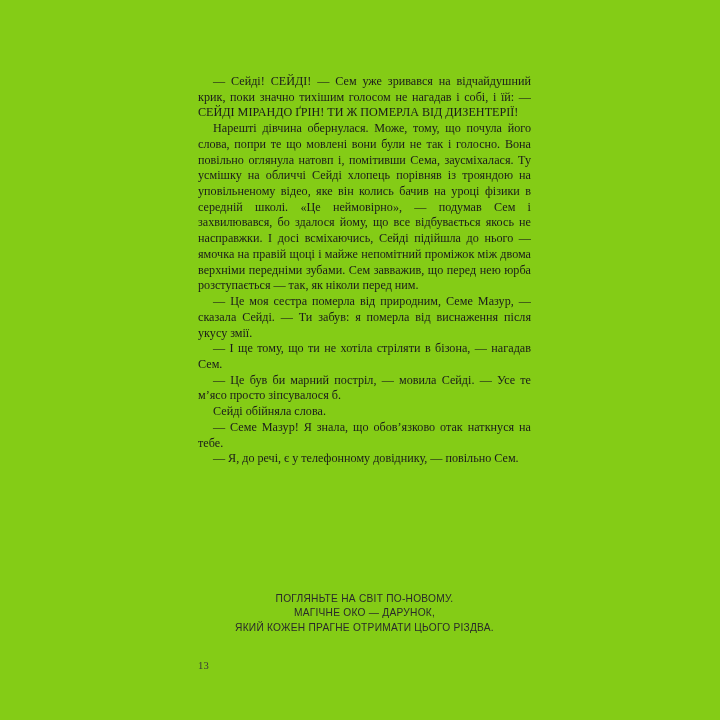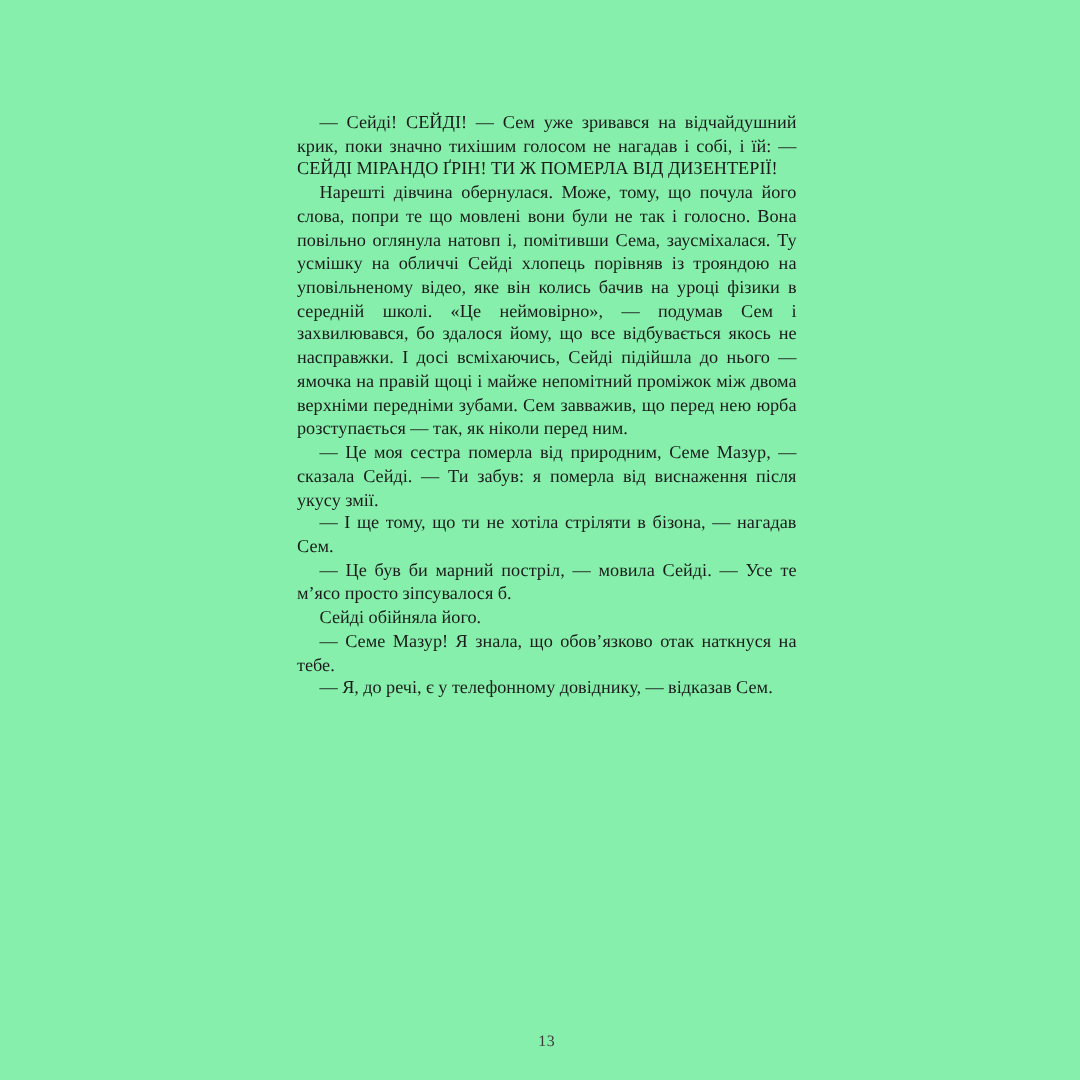--- a/index.html
+++ b/index.html
@@ -14,21 +14,21 @@
     overflow: hidden;
     font-family: "Liberation Serif", "DejaVu Serif", serif;
     color: #1b1b1b;
     -webkit-font-smoothing: antialiased;
   }
 
   .page {
     position: relative;
     width: 720px;
     height: 720px;
-    background: #86efac;
+    background: #84cc16;
     box-sizing: border-box;
   }
 
   
   .text-column {
     position: absolute;
     left: 198px;
     top: 74px;
     width: 333px;
   }
@@ -56,41 +56,46 @@
     font-size: 10.2px;
     line-height: 14.4px;
     letter-spacing: 0.25px;
     color: #2a2a2a;
   }
   .slogan div { white-space: nowrap; }
 
   .folio {
     position: absolute;
     left: 198px;
-    top: 689px;
+    top: 660px;
     width: 333px;
-    text-align: center;
+    text-align: left;
     font-family: "Liberation Serif", "DejaVu Serif", serif;
     font-size: 10.6px;
     color: #3a3a3a;
     letter-spacing: 0.3px;
   }
 </style>
 </head>
 <body>
 
 <div class="page">
 
   <div class="text-column">
     <p class="body-par">— Сейді! СЕЙДІ! — Сем уже зривався на відчайдушний крик, поки значно тихішим голосом не нагадав і собі, і їй: — СЕЙДІ МІРАНДО ҐРІН! ТИ Ж ПОМЕРЛА ВІД ДИЗЕНТЕРІЇ!</p>
     <p class="body-par">Нарешті дівчина обернулася. Може, тому, що почула його слова, попри те що мовлені вони були не так і голосно. Вона повільно оглянула натовп і, помітивши Сема, заусміхалася. Ту усмішку на обличчі Сейді хлопець порівняв із трояндою на уповільненому відео, яке він колись бачив на уроці фізики в середній школі. «Це неймовірно», — подумав Сем і захвилювався, бо здалося йому, що все відбувається якось не насправжки. І досі всміхаючись, Сейді підійшла до нього — ямочка на правій щоці і майже непомітний проміжок між двома верхніми передніми зубами. Сем завважив, що перед нею юрба розступається — так, як ніколи перед ним.</p>
     <p class="body-par">— Це моя сестра померла від природним, Семе Мазур, — сказала Сейді. — Ти забув: я померла від виснаження після укусу змії.</p>
     <p class="body-par">— І ще тому, що ти не хотіла стріляти в бізона, — нагадав Сем.</p>
     <p class="body-par">— Це був би марний постріл, — мовила Сейді. — Усе те м’ясо просто зіпсувалося б.</p>
-    <p class="body-par">Сейді обійняла його.</p>
+    <p class="body-par">Сейді обійняла слова.</p>
     <p class="body-par">— Семе Мазур! Я знала, що обов’язково отак наткнуся на тебе.</p>
-    <p class="body-par">— Я, до речі, є у телефонному довіднику, — відказав Сем.</p>
+    <p class="body-par">— Я, до речі, є у телефонному довіднику, — повільно Сем.</p>
   </div>
 
+  <div class="slogan">
+    <div>ПОГЛЯНЬТЕ НА СВІТ ПО-НОВОМУ.</div>
+    <div>МАГІЧНЕ ОКО — ДАРУНОК,</div>
+    <div>ЯКИЙ КОЖЕН ПРАГНЕ ОТРИМАТИ ЦЬОГО РІЗДВА.</div>
+  </div>
 
   <div class="folio">13</div>
 
 </div>
 
 </body></html>

